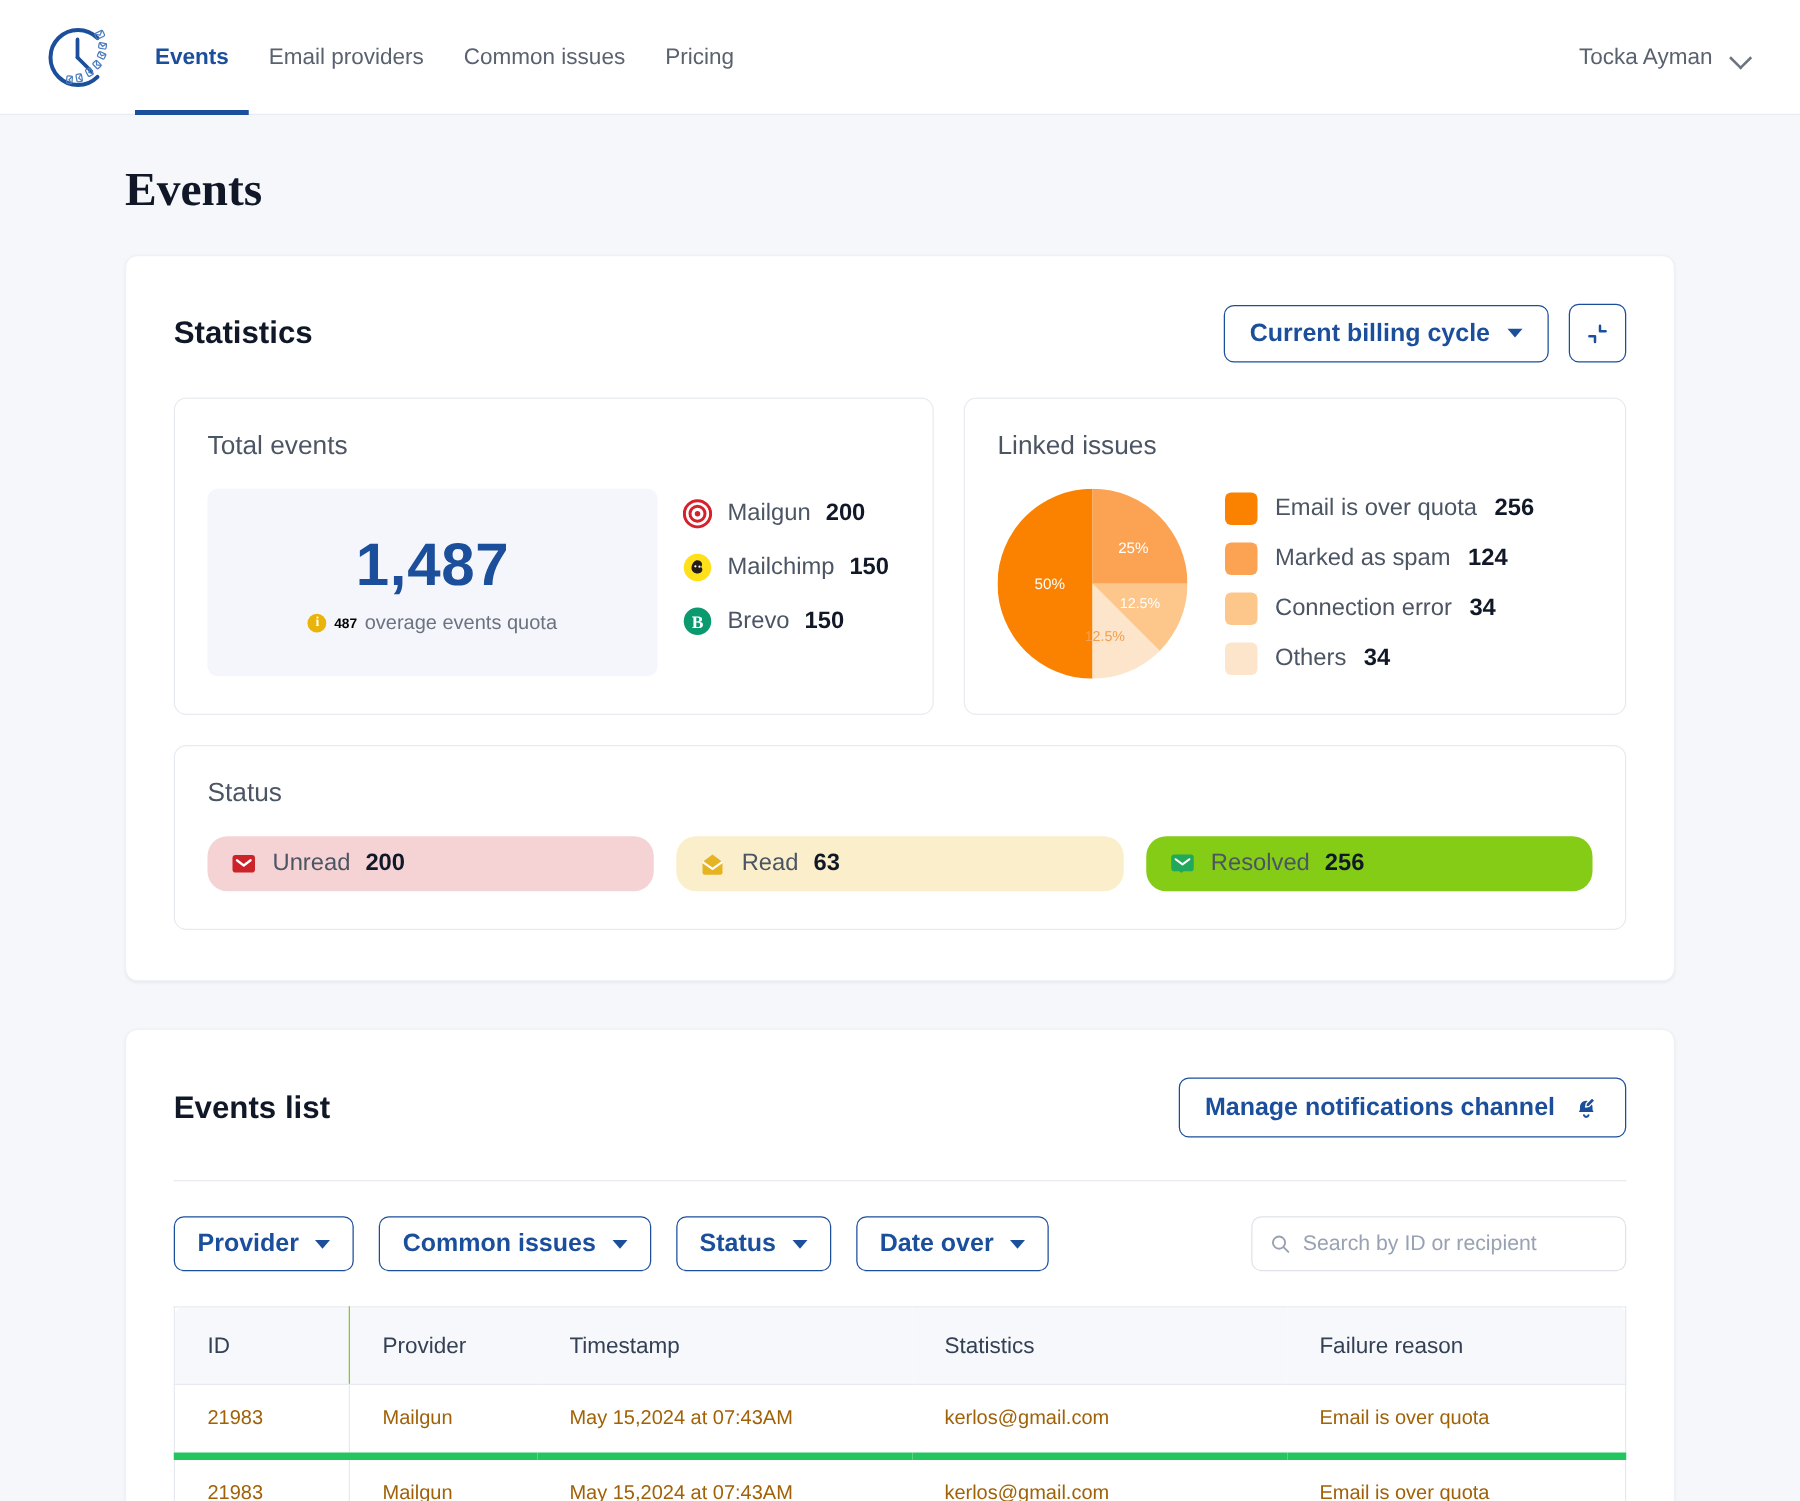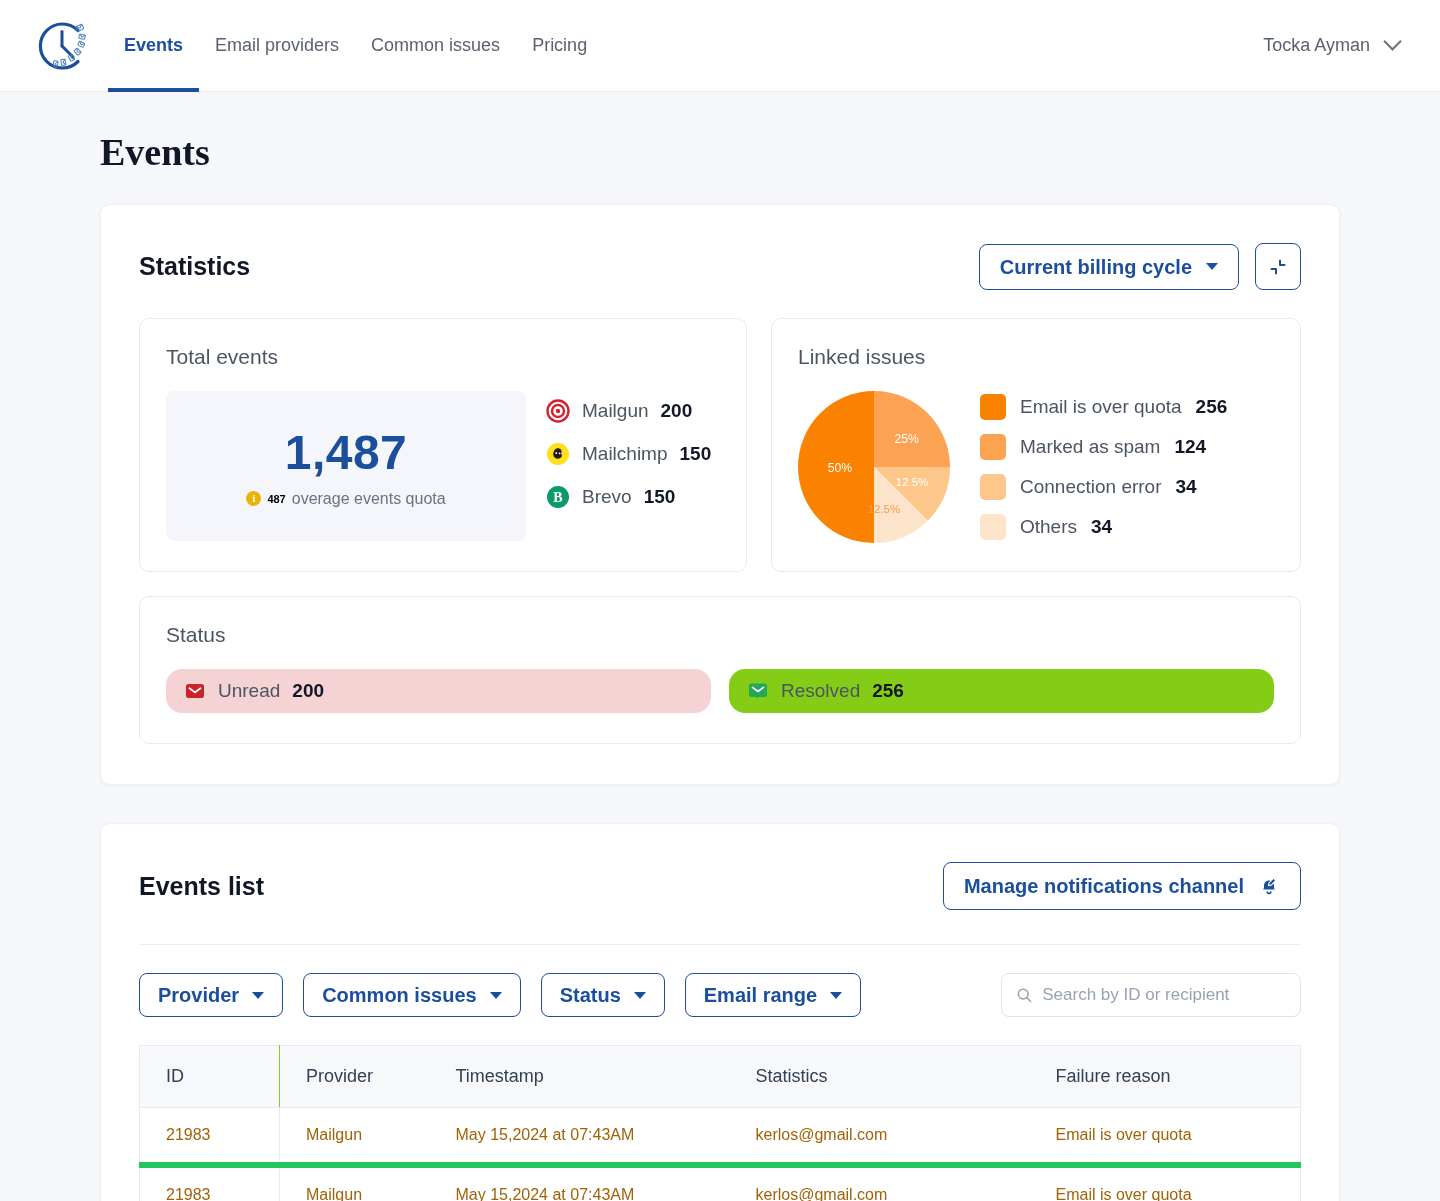--- a/index.html
+++ b/index.html
@@ -25,21 +25,21 @@
     font-size: 18px; color: #5a6270;
     cursor: pointer; position: relative;
     white-space: nowrap;
   }
   .nav-item.active { color: #1b4f9c; font-weight: bold; }
   .nav-item.active::after {
     content: ""; position: absolute; left: 0; right: 0; bottom: 0;
     height: 4px; background: #1b4f9c;
   }
   .user-menu {
-    margin-left: auto; display: flex; gap: 14px;
+    margin-left: auto; display: flex; align-items: center; gap: 14px;
     font-size: 18px; color: #5a6270; cursor: pointer; padding-right: 4px;
   }
   .chev-down {
     width: 18px; height: 11px; display: inline-block; position: relative;
   }
   .chev-down::before{
     content:""; position:absolute; left:2px; top:0;
     width:11px; height:11px;
     border-right:2.2px solid #6b7280; border-bottom:2.2px solid #6b7280;
     transform: rotate(45deg);
@@ -335,20 +335,28 @@
     <div class="inner-card status-card">
       <div class="inner-title">Status</div>
       <div class="status-row">
         <div class="status-pill" style="background:#f5d2d4">
           <svg width="22" height="22" viewBox="0 0 22 22">
             <rect x="2" y="4" width="18" height="14" rx="2.5" fill="#cc2229"></rect>
             <path d="M5.5 8.2l5.5 4.2 5.5-4.2" fill="none" stroke="#ffffff" stroke-width="1.8" stroke-linecap="round" stroke-linejoin="round"></path>
           </svg>
           <span>Unread</span>
           <b>200</b>
+        </div>
+        <div class="status-pill" style="background:#faeecb">
+          <svg width="22" height="22" viewBox="0 0 22 22">
+            <path d="M3 9.5L11 3.5l8 6V18a1.8 1.8 0 0 1-1.8 1.8H4.8A1.8 1.8 0 0 1 3 18V9.5z" fill="#e6b422"></path>
+            <path d="M3 9.5l8 5.6 8-5.6" fill="none" stroke="#ffffff" stroke-width="1.7" stroke-linejoin="round"></path>
+          </svg>
+          <span>Read</span>
+          <b>63</b>
         </div>
         <div class="status-pill" style="background:#84cc16">
           <svg width="22" height="22" viewBox="0 0 22 22">
             <rect x="2" y="3.5" width="18" height="13.5" rx="2.5" fill="#22a85a"></rect>
             <path d="M5.5 7.4l5.5 4.1 5.5-4.1" fill="none" stroke="#ffffff" stroke-width="1.7" stroke-linecap="round" stroke-linejoin="round"></path>
             <path d="M7.5 14.3l2.6 2.7 5-5.4" fill="none" stroke="#22a85a" stroke-width="2.2" stroke-linecap="round" stroke-linejoin="round"></path>
           </svg>
           <span>Resolved</span>
           <b>256</b>
         </div>
@@ -376,21 +384,21 @@
       </button>
       <button class="filter-btn">
         <span>Common issues</span>
         <span class="caret"></span>
       </button>
       <button class="filter-btn">
         <span>Status</span>
         <span class="caret"></span>
       </button>
       <button class="filter-btn">
-        <span>Email range</span>
+        <span>Date over</span>
         <span class="caret"></span>
       </button>
       <div class="search-box">
         <svg width="18" height="18" viewBox="0 0 18 18">
           <circle cx="8" cy="8" r="5.4" fill="none" stroke="#98a2b3" stroke-width="1.7"></circle>
           <line x1="12" y1="12" x2="16.2" y2="16.2" stroke="#98a2b3" stroke-width="1.7" stroke-linecap="round"></line>
         </svg>
         <input type="text" placeholder="Search by ID or recipient" style="">
       </div>
     </div>

